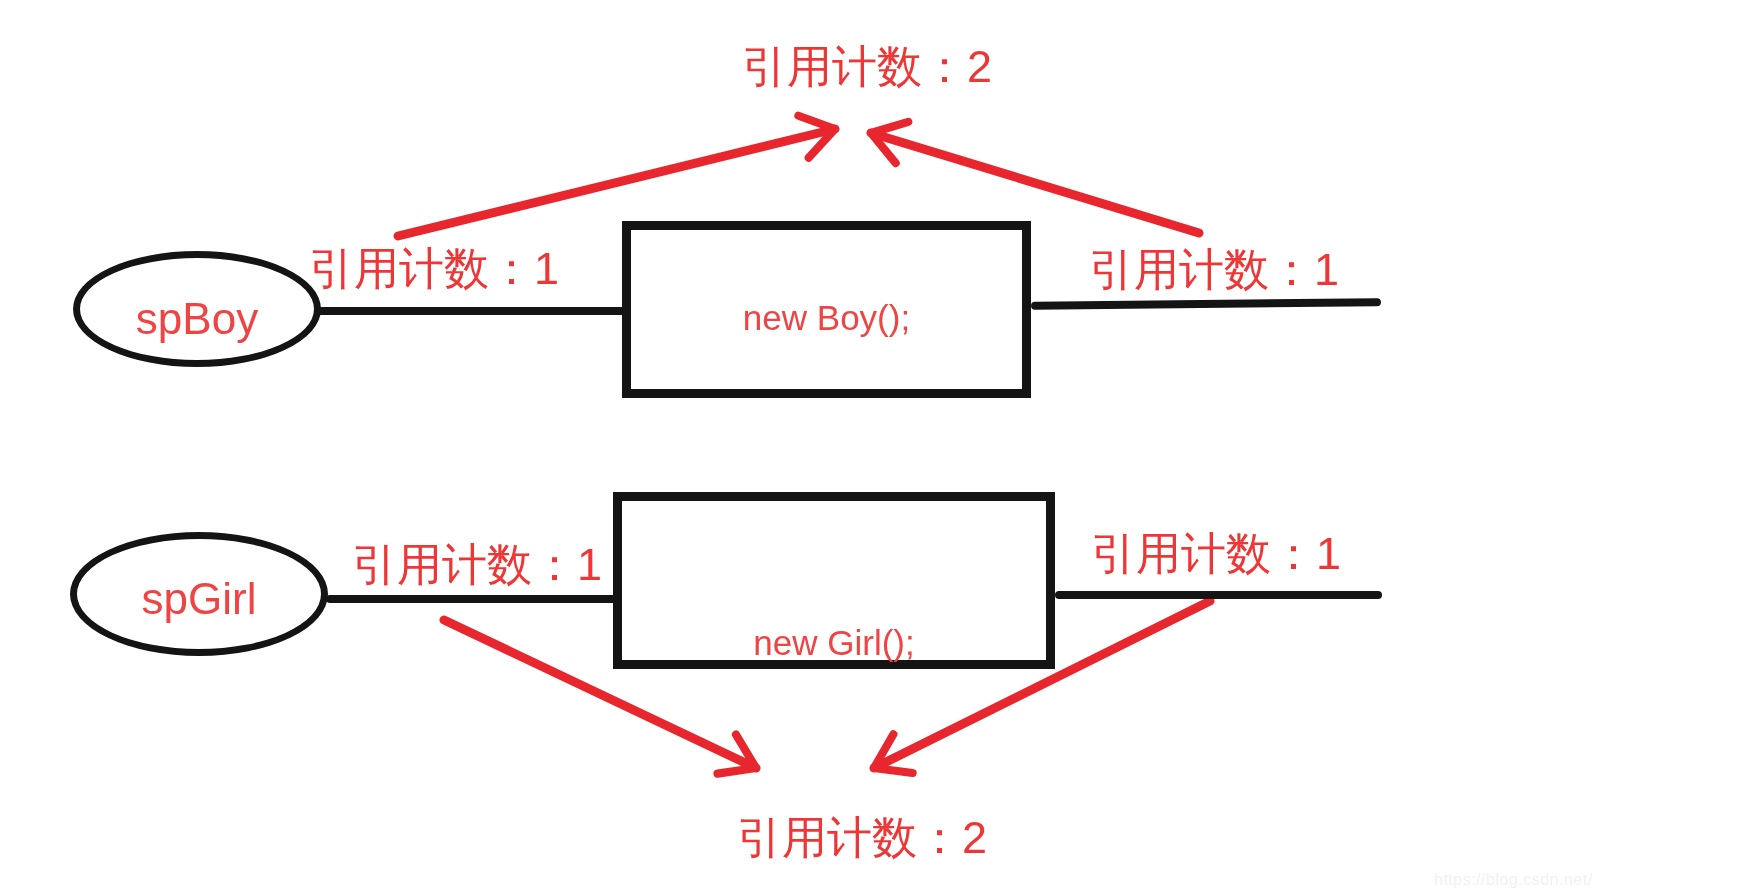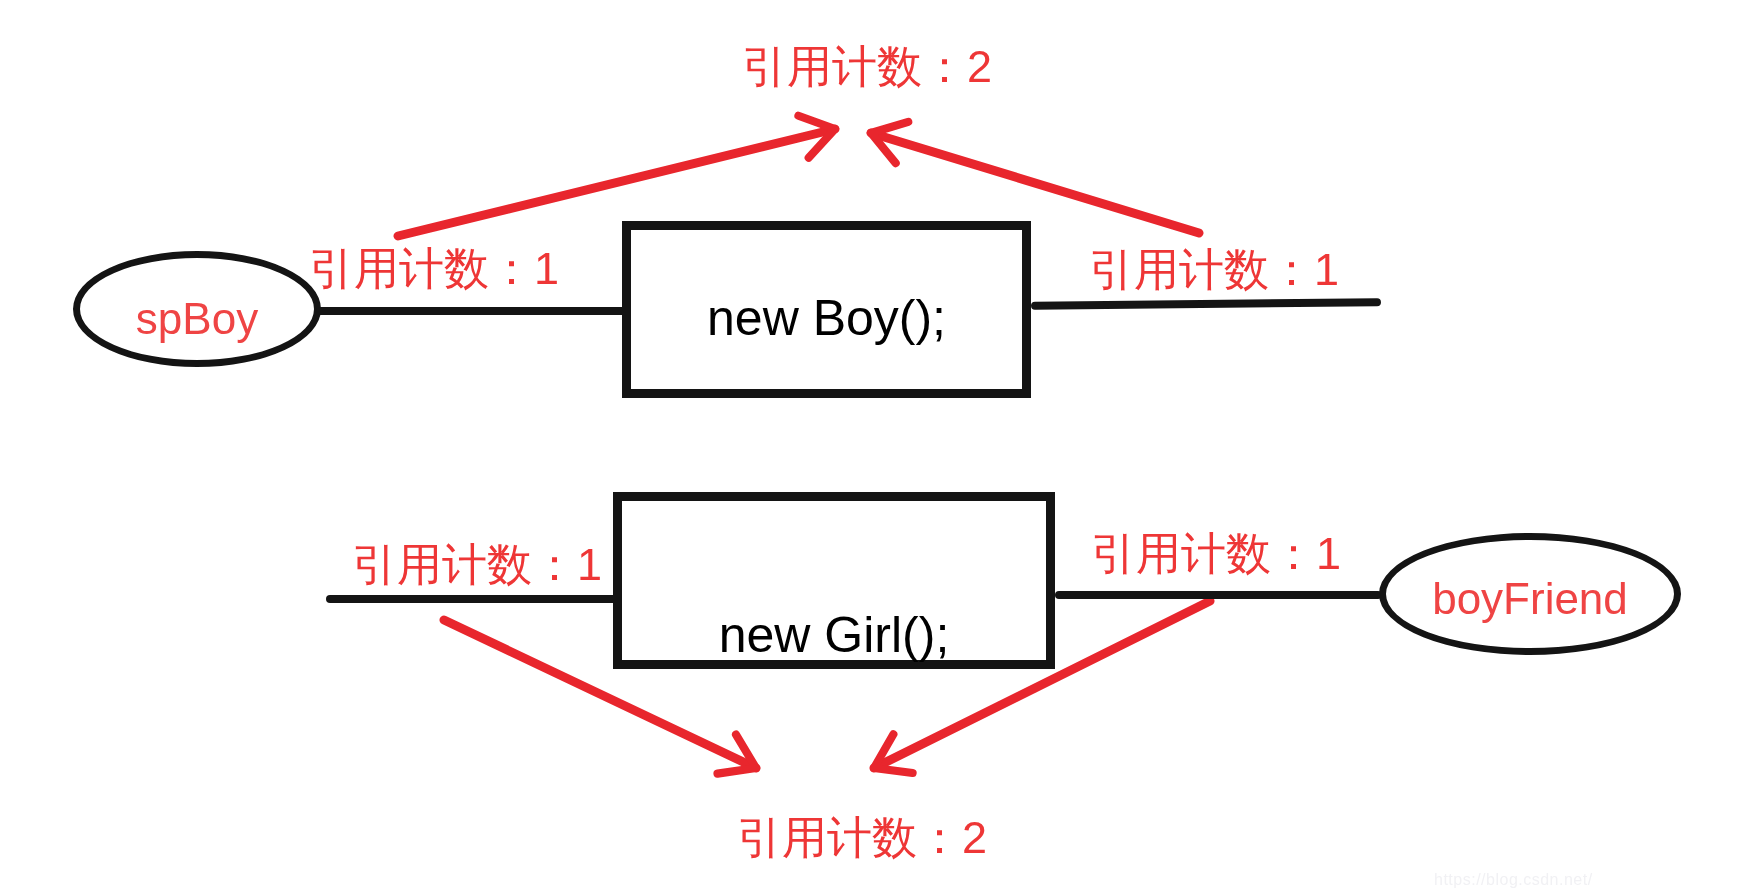--- a/index.html
+++ b/index.html
@@ -34,22 +34,22 @@
   .box {
     position: absolute;
     border: 9px solid #141414;
     box-sizing: border-box;
     display: flex;
     align-items: center;
     justify-content: center;
     background: #ffffff;
   }
   .box-label {
-    font-size: 50px;
-    color: #000000;
+    font-size: 35px;
+    color: #ef4444;
     line-height: 1;
     white-space: nowrap;
   }
   .pad-down-boy  { padding-top: 16px; }
   .pad-down-girl { padding-top: 14px; }
   .pad-down-node { padding-top: 10px; }
   .pad-down-spboy { padding-top: 20px; }
 
   
   .connector {
@@ -115,34 +115,34 @@
 
   <div class="box" style="left:622px; top:221px; width:409px; height:177px;">
     <span class="box-label pad-down-boy">new Boy();</span>
   </div>
 
   <div class="red-label" style="left:1089px; top:245px;">引用计数：1</div>
 
   <div class="connector" style="left:1031px; top:300px; width:350px; transform:rotate(-0.6deg);"></div>
 
 
+  <div class="ellipse" style="left:70px; top:532px; width:258px; height:124px;">
+    <span class="node-label pad-down-node">spGirl</span>
+  </div>
 
   <div class="connector" style="left:326px; top:595px; width:291px;"></div>
 
   <div class="red-label" style="left:352px; top:540px;">引用计数：1</div>
 
   <div class="box" style="left:613px; top:492px; width:442px; height:177px;align-items:flex-end;">
     <span class="box-label pad-down-girl">new Girl();</span>
   </div>
 
   <div class="red-label" style="left:1091px; top:529px;">引用计数：1</div>
 
   <div class="connector" style="left:1055px; top:591px; width:327px;"></div>
 
-  <div class="ellipse" style="left:1379px; top:533px; width:302px; height:122px;">
-    <span class="node-label pad-down-node">boyFriend</span>
-  </div>
 
   <div class="red-label" style="left:737px; top:813px;">引用计数：2</div>
 
   <div class="watermark">https://blog.csdn.net/</div>
 
 </div>
 
 </body></html>

